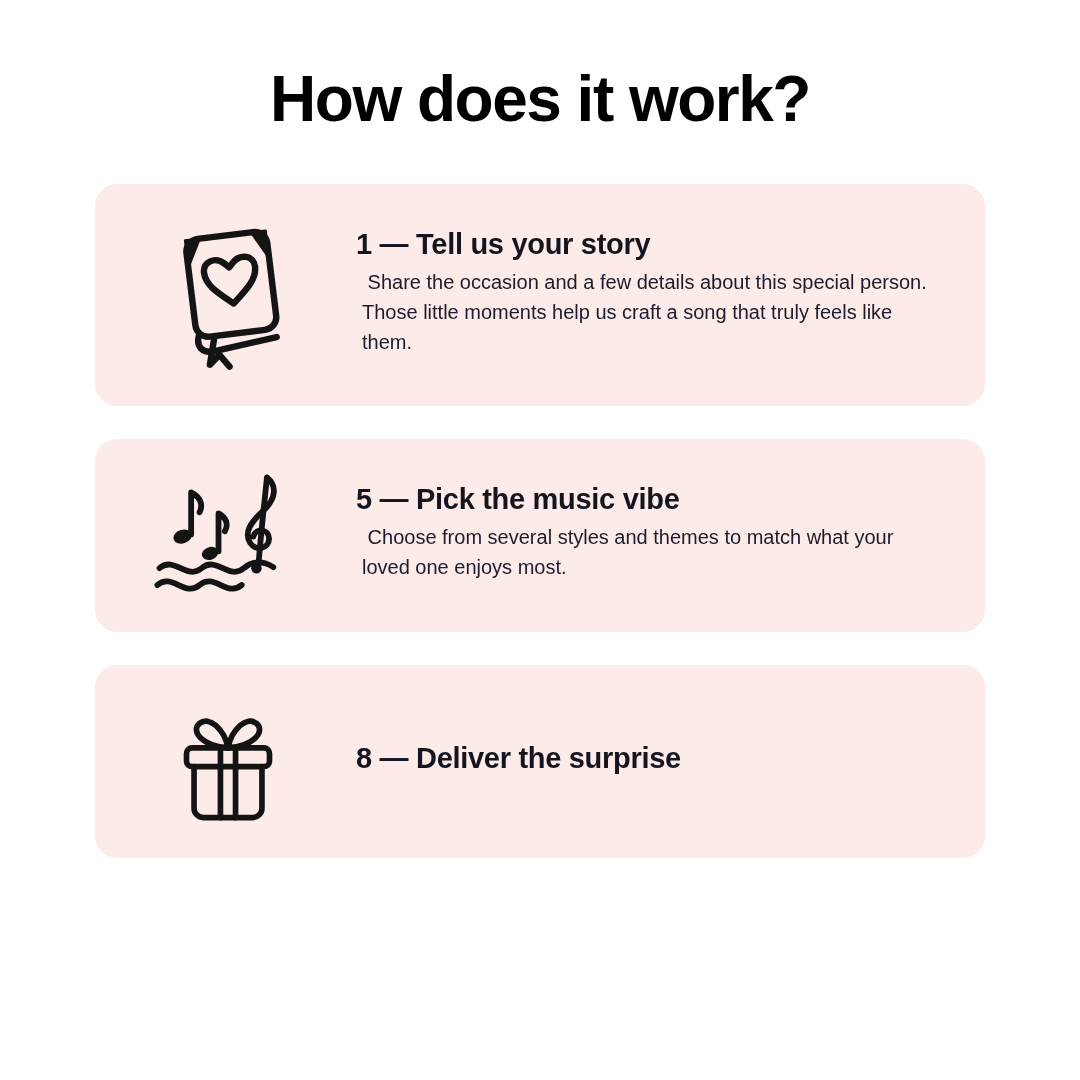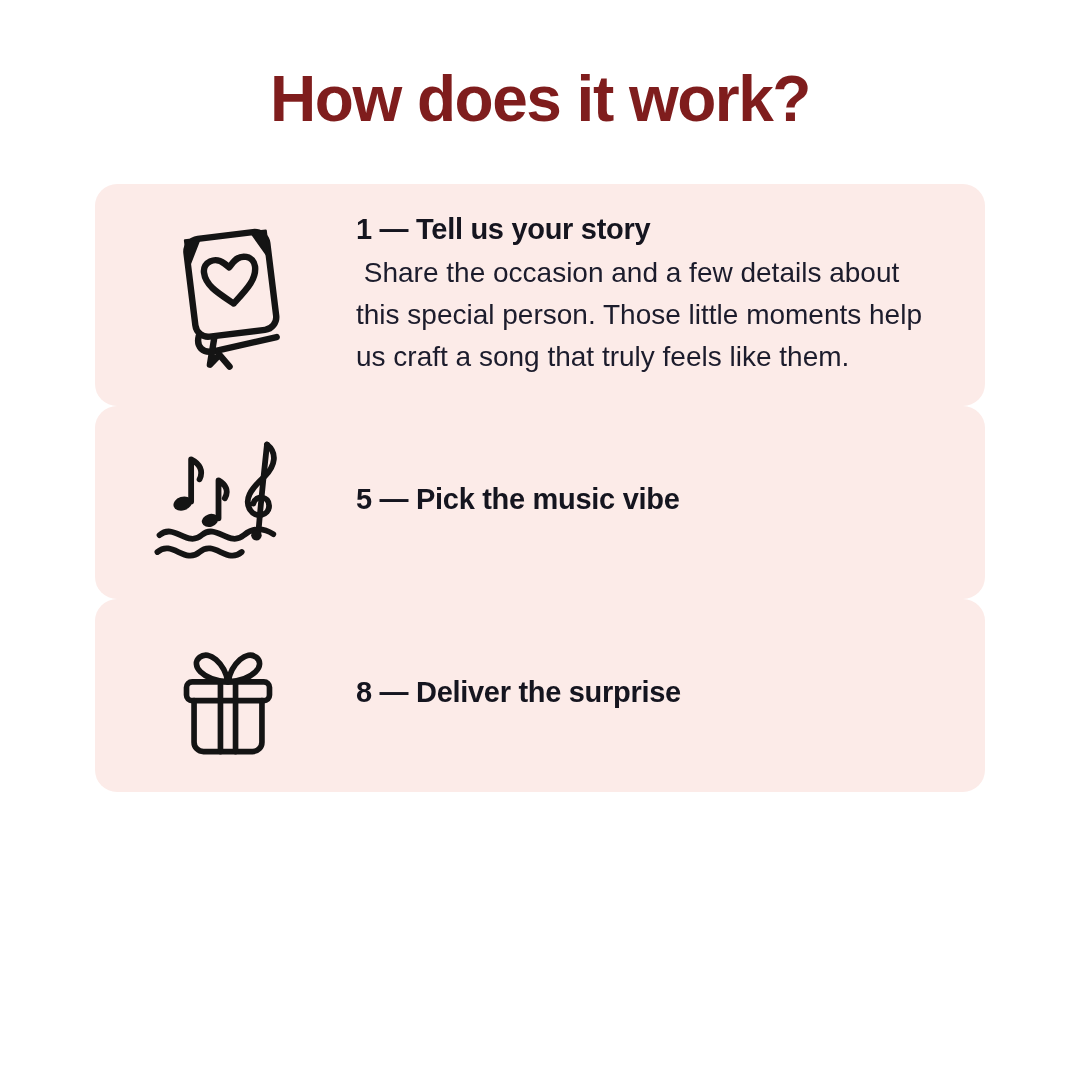--- a/index.html
+++ b/index.html
@@ -16,26 +16,27 @@
     position: relative;
     width: 1080px;
     height: 1080px;
     padding-top: 62px;
   }
   .page-title {
     text-align: center;
     font-size: 64px;
     font-weight: 800;
     letter-spacing: -1.5px;
-    color: #7f1d1d;
+    color: #000000;
     margin: 0 0 8px 0;
   }
   .cards {
     display: flex;
     flex-direction: column;
+    gap: 33px;
     margin: 48px 95px 0 95px;
   }
   .card {
     background: #fcebe8;
     border-radius: 22px;
     display: flex;
     align-items: center;
     gap: 36px;
     padding: 28px 44px 28px 40px;
   }
@@ -47,22 +48,22 @@
   }
   .card-text { flex: 1; max-width: 640px; }
   .card-text h2 {
     margin: 0 0 6px 0;
     font-size: 29px;
     font-weight: 700;
     color: #15151f;
     letter-spacing: -0.3px;
   }
   .card-text p {
-    margin: 0;
-    font-size: 28px;
+    margin: 6px;
+    font-size: 20px;
     line-height: 1.5;
     font-weight: 400;
     color: #1c1c2c;
     white-space: pre-wrap;
     max-width: 620px;
   }
   svg .ink { stroke: #141414; }
 </style>
 </head>
 <body>
@@ -103,20 +104,21 @@
             <path d="M66,80 V44 C73,48 76,54 72,61"></path>
             <ellipse cx="58" cy="82" rx="8" ry="6" fill="#141414" stroke="none" transform="rotate(-18 58 82)"></ellipse>
             <path d="M112,10 C122,18 120,30 110,40 C96,53 90,62 96,72 C101,80 114,78 114,68 C114,59 102,57 99,66"></path>
             <path d="M112,10 C109,38 106,66 104,92"></path>
             <circle cx="102" cy="96" r="5" fill="#141414" stroke="none"></circle>
           </g>
         </svg>
       </div>
       <div class="card-text">
         <h2>5 — Pick the music vibe</h2>
+        <p> Choose from several styles and themes to match what your loved one enjoys most.</p>
       </div>
     </div>
 
     <div class="card">
       <div class="icon-wrap">
         <svg viewBox="0 0 140 145" width="132" height="137" aria-hidden="true">
           <g fill="none" stroke="#141414" stroke-width="6" stroke-linecap="round" stroke-linejoin="round" class="ink">
             <rect x="26" y="58" width="88" height="20" rx="6"></rect>
             <path d="M34,78 v44 a10,10 0 0 0 10,10 h52 a10,10 0 0 0 10,-10 v-44"></path>
             <line x1="62" y1="58" x2="62" y2="132"></line>

